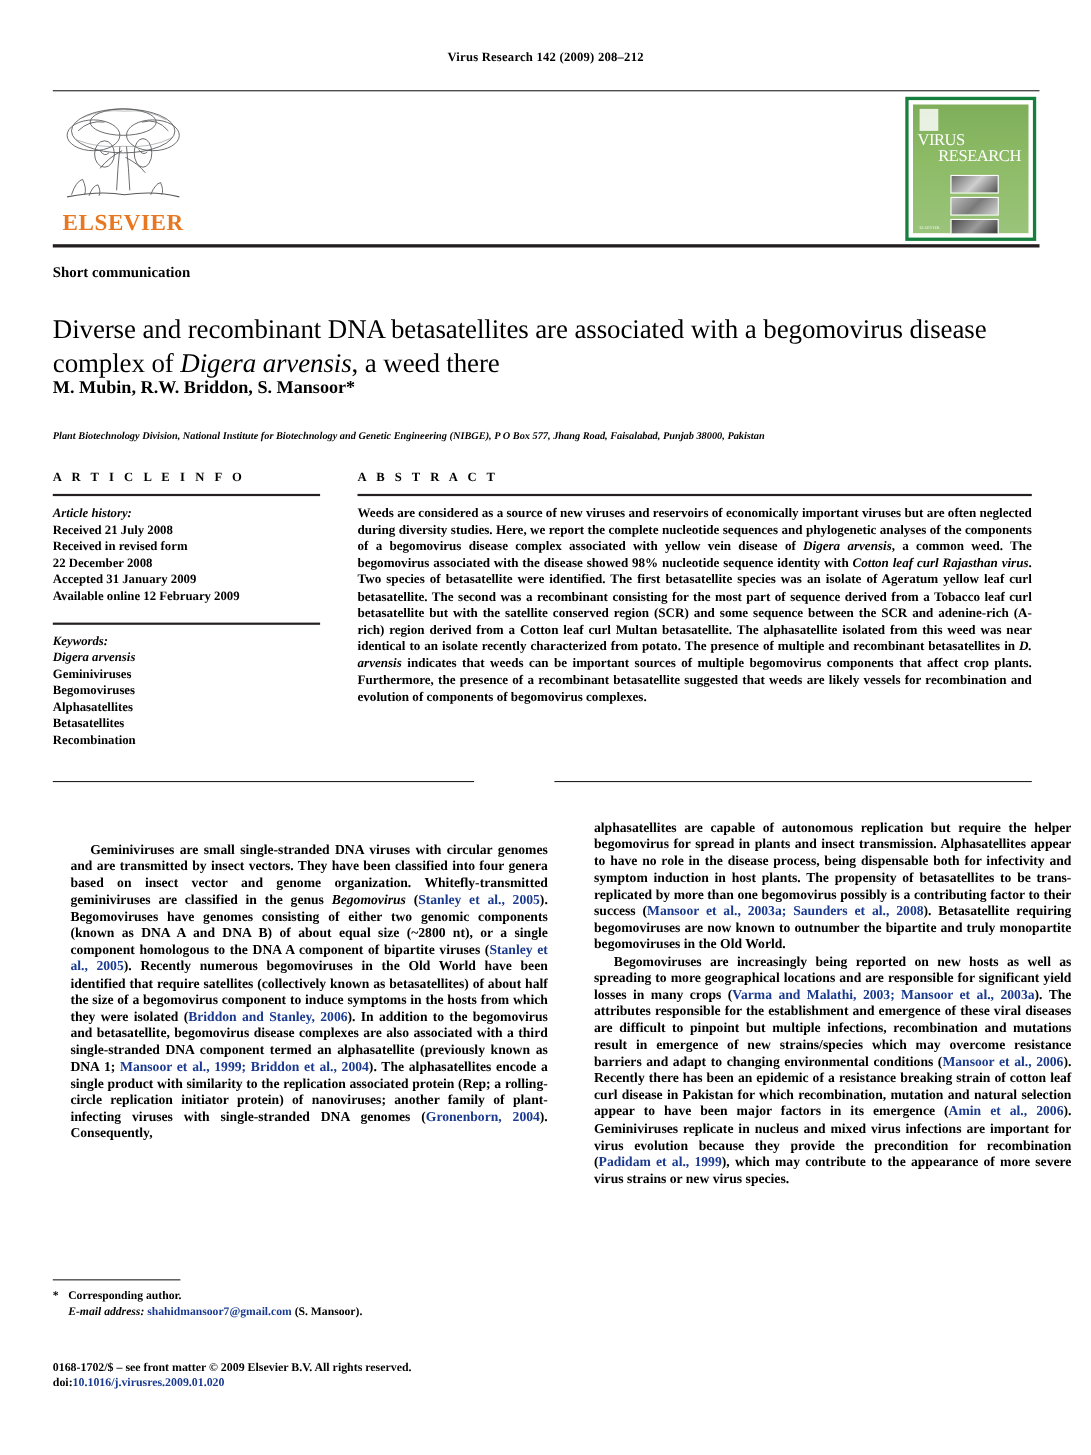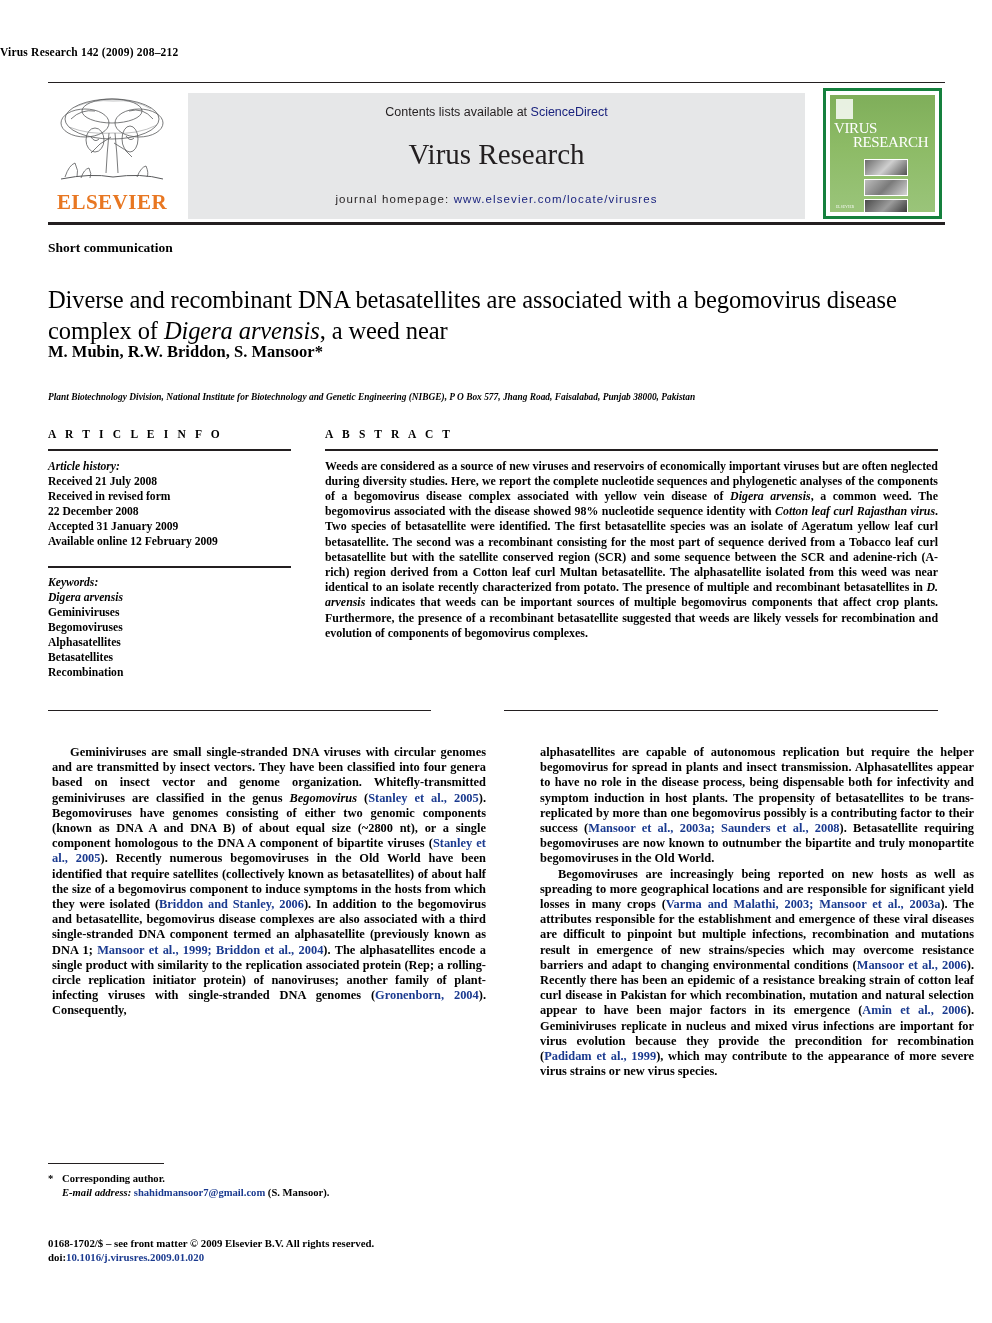--- a/index.html
+++ b/index.html
@@ -20,20 +20,21 @@
     left: 0; top: 0;
     width: 992px;
     height: 1323px;
   }
 
   
   .running-head {
     position: absolute;
     left: 0; top: 46px;
     width: 992px;
+    text-align: center;
     font-size: 11.5px;
     font-weight: bold;
     letter-spacing: 0.2px;
   }
 
   
   .masthead {
     position: absolute;
     left: 48px; top: 82px;
     width: 897px;
@@ -270,21 +271,21 @@
   .body-col {
     position: absolute;
     top: 745px;
     width: 435px;
     font-size: 12.4px;
     line-height: 15.2px;
     text-align: justify;
     font-weight: bold;
     hyphens: manual;
   }
-  .body-col.left { left: 52px; width: 434px; }
+  .body-col.left { left: 64px; width: 434px; margin-top: 20px; }
   .body-col.right { left: 504px; width: 434px; margin-left: 36px; }
   .body-col p { margin: 0; text-indent: 18px; }
   .body-col p.first { text-indent: 18px; }
   .body-col i { font-style: italic; }
   .cite { color: #1a3a8f; }
 
   
   .foot-rule {
     position: absolute;
     left: 48px; top: 1163px;
@@ -344,29 +345,20 @@
           </g>
           <g stroke="#808285" stroke-width="0.5" fill="none">
             <path d="M24 14 q18 -8 38 -6 q22 -2 38 8"></path>
             <path d="M18 34 q20 8 44 6 q24 2 44 -8"></path>
           </g>
         </svg>
       </div>
       <div class="elsevier-word">ELSEVIER</div>
     </div>
 
-    <div class="journal-panel">
-      <div class="contents-line">
-        <span>Contents lists available at </span><span class="sd">ScienceDirect</span>
-      </div>
-      <div class="journal-name">Virus Research</div>
-      <div class="homepage-line">
-        <span>journal homepage: </span><span class="url">www.elsevier.com/locate/virusres</span>
-      </div>
-    </div>
 
     <div class="cover-thumb">
       <div class="cover-inner">
         <div class="cover-mini-logo"></div>
         <div class="cover-title">
           <span>VIRUS</span>
           <span class="l2">RESEARCH</span>
         </div>
         <div class="cover-imgs">
           <div class="cover-img ci1"></div>
@@ -375,21 +367,21 @@
         </div>
         <div class="cover-foot">ELSEVIER</div>
       </div>
     </div>
 
     <div class="masthead-rule-bot"></div>
   </div>
 
   <div class="sectype">Short communication</div>
 
-  <h1 class="title"><span>Diverse and recombinant DNA betasatellites are associated with a begomovirus disease complex of </span><i>Digera arvensis</i><span>, a weed near</span></h1>
+  <h1 class="title"><span>Diverse and recombinant DNA betasatellites are associated with a begomovirus disease complex of </span><i>Digera arvensis</i><span>, a weed there</span></h1>
 
   <div class="authors">M. Mubin, R.W. Briddon, S. Mansoor*</div>
   <div class="affil">Plant Biotechnology Division, National Institute for Biotechnology and Genetic Engineering (NIBGE), P O Box 577, Jhang Road, Faisalabad, Punjab 38000, Pakistan</div>
 
   <div class="info-col">
     <div class="sec-head">A R T I C L E  I N F O</div>
     <div class="sec-rule"></div>
     <div class="info-block">
       <div class="lbl">Article history:</div>
       <div>Received 21 July 2008</div>

